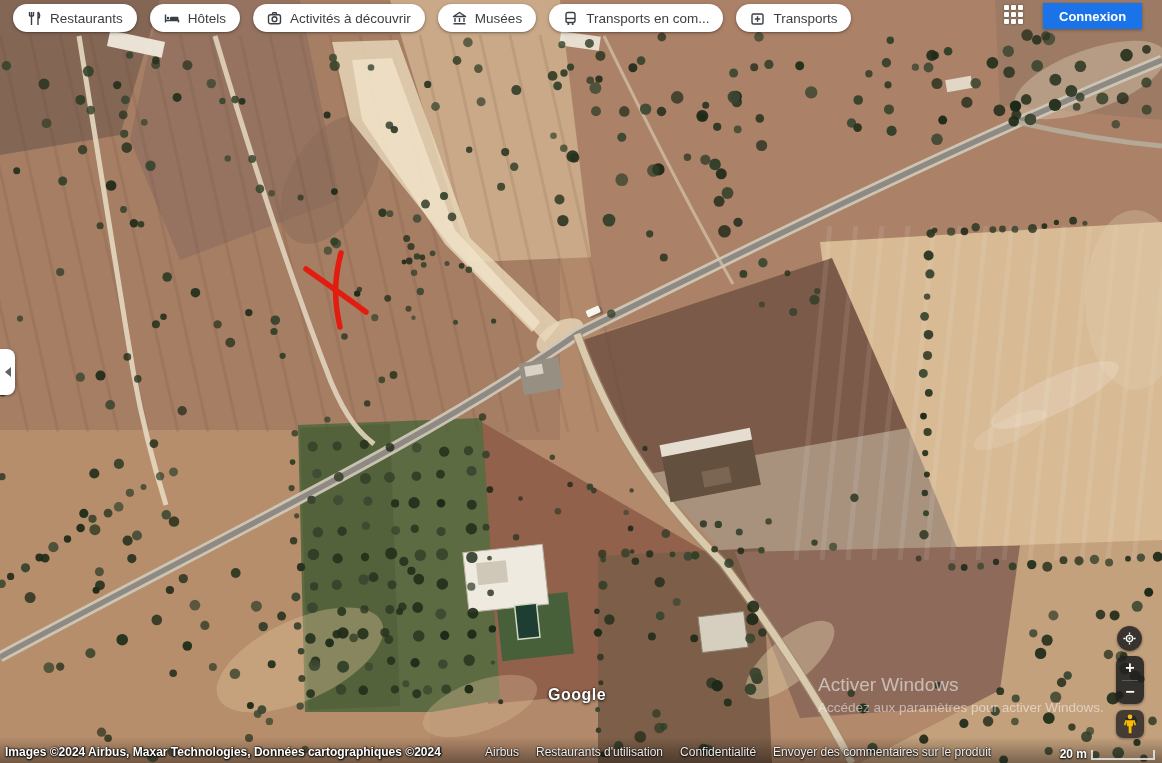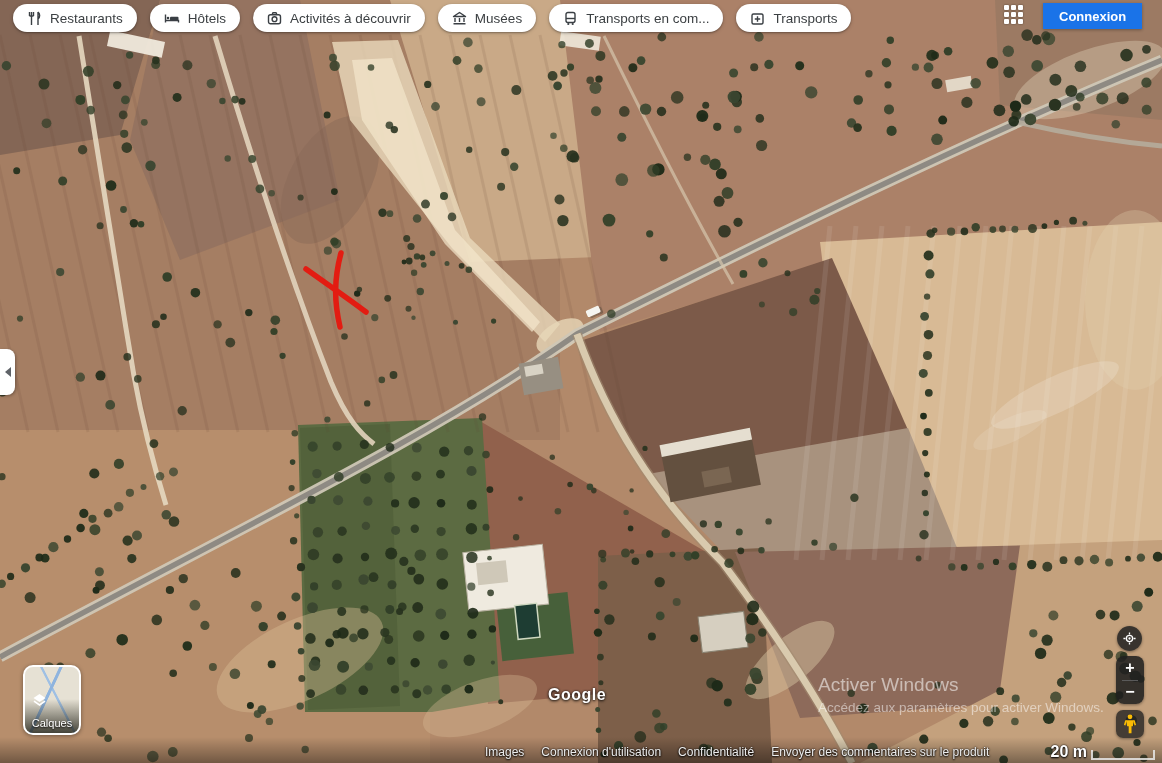--- a/index.html
+++ b/index.html
@@ -65,21 +65,21 @@
          letter-spacing:.5px;text-decoration:none;cursor:pointer;
          text-shadow:0 1px 3px rgba(0,0,0,.9),0 0 2px rgba(0,0,0,.7);}
   .attr{position:absolute;left:0;right:0;bottom:2px;height:18px;z-index:30;color:#fff;font-size:12px;}
   .attr .credit{position:absolute;left:5px;bottom:2px;font-weight:bold;
                 text-shadow:0 0 2px #000,0 1px 2px #000,1px 0 2px #000;}
   .attr .links{position:absolute;left:485px;bottom:2px;display:flex;gap:17px;color:#ededed;
                text-shadow:0 0 2px #000,0 1px 2px #000;}
   .attr .links span{cursor:pointer;}
   .attr .region{cursor:default;}
   .scale-group{position:absolute;right:7px;bottom:2px;display:flex;align-items:flex-end;gap:4px;z-index:30;}
-  .scale-label{color:#fff;font-size:16px;font-weight:bold;text-shadow:0 0 2px #000,0 1px 2px #000;cursor:pointer;}
+  .scale-label{color:#fff;font-size:12px;font-weight:bold;text-shadow:0 0 2px #000,0 1px 2px #000;cursor:pointer;}
   .scale-ruler{width:60px;height:8px;border-left:2px solid #e8e8e8;border-right:2px solid #e8e8e8;
                border-bottom:2px solid #e8e8e8;opacity:.85;margin-bottom:1px;}
 
   
   .winmark{position:absolute;left:818px;top:674px;z-index:25;pointer-events:none;color:rgba(255,255,255,.55);}
   .winmark .l1{font-size:19px;}
   .winmark .l2{font-size:13.5px;margin-top:4px;color:rgba(255,255,255,.5);}
 </style>
 </head>
 <body>
@@ -791,28 +791,20 @@
       <i></i>
       <i></i>
       <i></i>
   </div>
   <button class="signin">Connexion</button>
 
   <button class="side-tab">
     <span class="tri"></span>
   </button>
 
-  <button class="layers-btn">
-    <span class="shade"></span>
-    <svg class="lyr-icon" width="15" height="14" viewBox="0 0 15 14">
-      <path d="M7.5 1 L13.5 5 L7.5 9 L1.5 5 Z" fill="#fff"></path>
-      <path d="M2 8.2 L7.5 12 L13 8.2" stroke="#fff" stroke-width="1.6" fill="none"></path>
-    </svg>
-    <span class="lbl">Calques</span>
-  </button>
 
   <button class="locate-btn">
     <svg width="15" height="15" viewBox="0 0 15 15">
       <circle cx="7.5" cy="7.5" r="3.6" stroke="#fff" stroke-width="1.5" fill="none"></circle>
       <circle cx="7.5" cy="7.5" r="1.3" fill="#fff"></circle>
       <path d="M7.5 0.5v2.4 M7.5 12.1v2.4 M0.5 7.5h2.4 M12.1 7.5h2.4" stroke="#fff" stroke-width="1.5"></path>
     </svg>
   </button>
   <div class="zoom-box">
     <button>+</button>
@@ -828,23 +820,24 @@
   </button>
 
   <div class="winmark">
     <div class="l1">Activer Windows</div>
     <div class="l2">Accédez aux paramètres pour activer Windows.</div>
   </div>
 
   <div class="bottom-fade"></div>
   <a class="glogo">Google</a>
   <div class="attr">
+    <span class="credit">Images ©2024 Airbus, Maxar Technologies, Données cartographiques ©2024</span>
     <span class="links">
-      <span class="region">Images</span>
-      <span>Connexion d'utilisation</span>
+      <span class="region">Airbus</span>
+      <span>Restaurants d'utilisation</span>
       <span>Confidentialité</span>
       <span>Envoyer des commentaires sur le produit</span>
     </span>
   </div>
   <div class="scale-group">
     <span class="scale-label">20 m</span>
     <span class="scale-ruler"></span>
   </div>
 </div>
 

